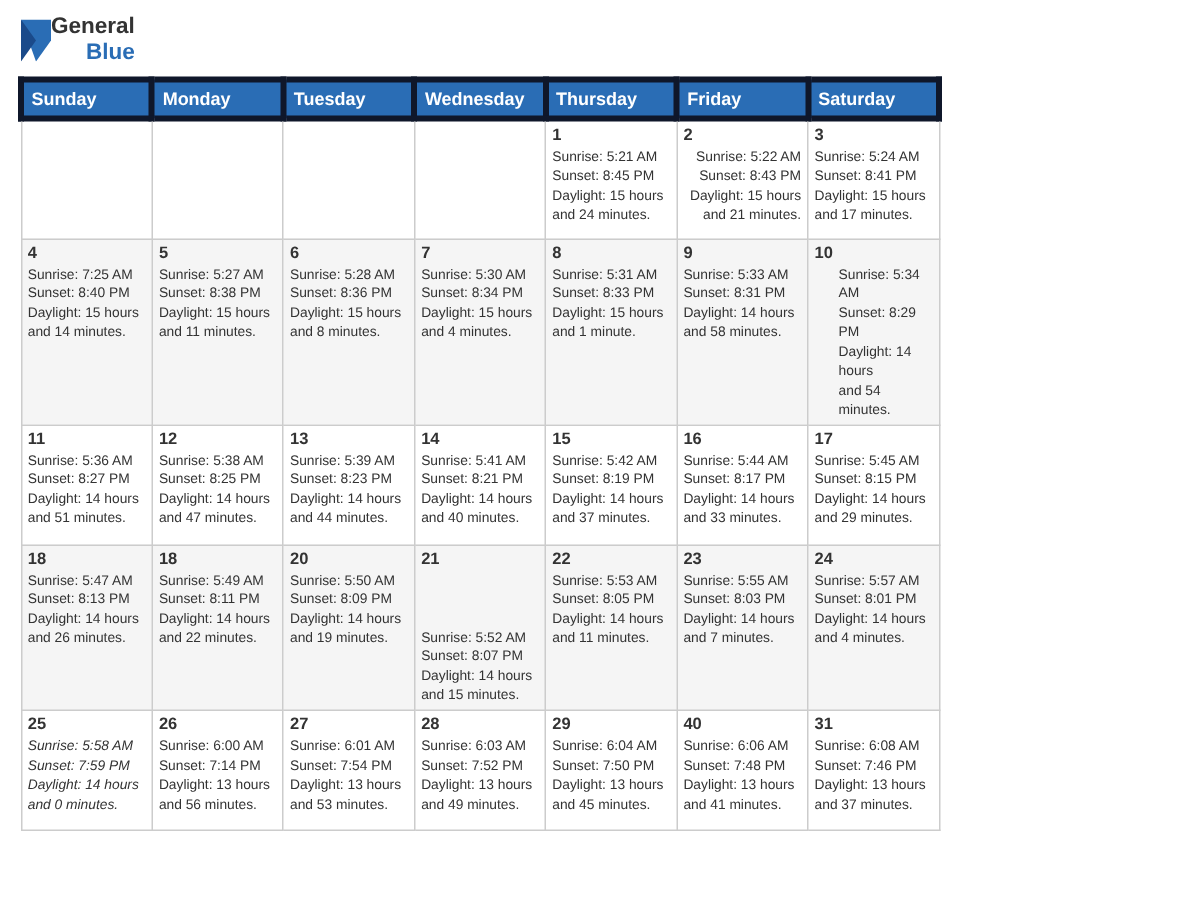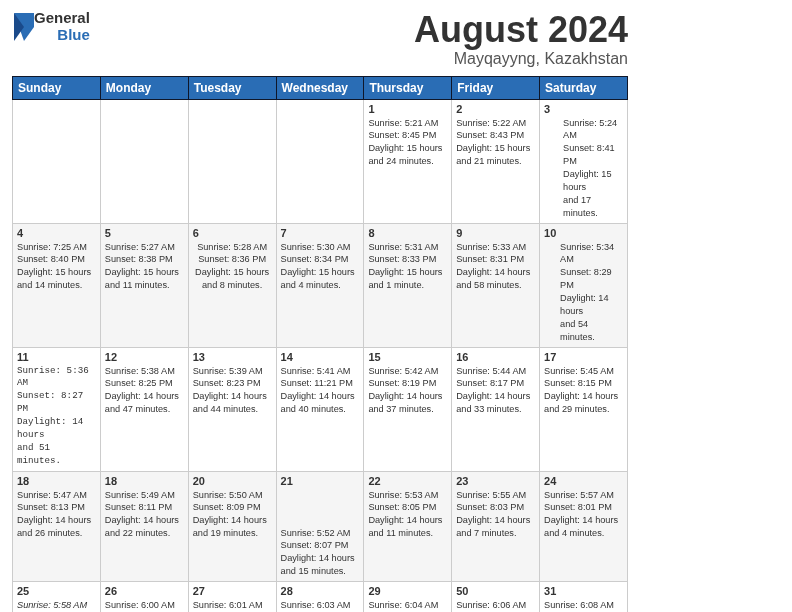--- a/index.html
+++ b/index.html
@@ -63,21 +63,21 @@
       border-collapse: collapse;
       table-layout: fixed;
     }
     .calendar th {
       background: #2a6db5;
       color: #fff;
       text-align: left;
       padding: 4px 5px;
       font-size: 12px;
       font-weight: bold;
-      border: 1px solid #0f172a;
+      border: 4px solid #0f172a;
     }
     .calendar td {
       border: 1px solid #ccc;
       vertical-align: top;
       padding: 3px 4px;
       font-size: 9.5px;
       height: 80px;
       background: #fff;
     }
     .calendar tr:nth-child(even) td {
@@ -105,24 +105,20 @@
   <div class="header">
     <div class="logo">
       <svg class="logo-icon" viewBox="0 0 20 28" xmlns="http://www.w3.org/2000/svg">
         <polygon points="0,0 20,0 20,14 10,28" fill="#2a6db5"></polygon>
         <polygon points="0,0 10,14 0,28" fill="#1a4a8a"></polygon>
       </svg>
       <div class="logo-text">
         <span class="logo-general">General</span>
         <span class="logo-blue">Blue</span>
       </div>
-    </div>
-    <div class="title-block">
-      <div class="month-year">August 2024</div>
-      <div class="location">Mayqayyng, Kazakhstan</div>
     </div>
   </div>
 
   <table class="calendar">
     <thead>
       <tr>
         <th>Sunday</th>
         <th>Monday</th>
         <th>Tuesday</th>
         <th>Wednesday</th>
@@ -139,28 +135,28 @@
           <td class="empty-cell"></td>
           <td>
             <div class="day-number">1</div>
             <div class="day-info" style="white-space: pre-line;">Sunrise: 5:21 AM
 Sunset: 8:45 PM
 Daylight: 15 hours
 and 24 minutes.</div>
           </td>
           <td>
             <div class="day-number">2</div>
-            <div class="day-info" style="white-space: pre-line;">Sunrise: 5:22 AM
+            <div class="day-info" style="white-space: pre-line; text-align: right;">Sunrise: 5:22 AM
 Sunset: 8:43 PM
 Daylight: 15 hours
 and 21 minutes.</div>
           </td>
           <td>
             <div class="day-number">3</div>
-            <div class="day-info" style="white-space: pre-line; margin-left: 19px;">Sunrise: 5:24 AM
+            <div class="day-info" style="white-space: pre-line;">Sunrise: 5:24 AM
 Sunset: 8:41 PM
 Daylight: 15 hours
 and 17 minutes.</div>
           </td>
         </tr>
         <tr>
           <td>
             <div class="day-number">4</div>
             <div class="day-info" style="white-space: pre-line;">Sunrise: 7:25 AM
 Sunset: 8:40 PM
@@ -169,21 +165,21 @@
           </td>
           <td>
             <div class="day-number">5</div>
             <div class="day-info" style="white-space: pre-line;">Sunrise: 5:27 AM
 Sunset: 8:38 PM
 Daylight: 15 hours
 and 11 minutes.</div>
           </td>
           <td>
             <div class="day-number">6</div>
-            <div class="day-info" style="white-space: pre-line; text-align: center;">Sunrise: 5:28 AM
+            <div class="day-info" style="white-space: pre-line;">Sunrise: 5:28 AM
 Sunset: 8:36 PM
 Daylight: 15 hours
 and 8 minutes.</div>
           </td>
           <td>
             <div class="day-number">7</div>
             <div class="day-info" style="white-space: pre-line;">Sunrise: 5:30 AM
 Sunset: 8:34 PM
 Daylight: 15 hours
 and 4 minutes.</div>
@@ -206,21 +202,21 @@
             <div class="day-number">10</div>
             <div class="day-info" style="white-space: pre-line; margin-left: 16px;">Sunrise: 5:34 AM
 Sunset: 8:29 PM
 Daylight: 14 hours
 and 54 minutes.</div>
           </td>
         </tr>
         <tr>
           <td>
             <div class="day-number">11</div>
-            <div class="day-info" style="white-space: pre-line; font-family: Liberation Mono, monospace;">Sunrise: 5:36 AM
+            <div class="day-info" style="white-space: pre-line;">Sunrise: 5:36 AM
 Sunset: 8:27 PM
 Daylight: 14 hours
 and 51 minutes.</div>
           </td>
           <td>
             <div class="day-number">12</div>
             <div class="day-info" style="white-space: pre-line;">Sunrise: 5:38 AM
 Sunset: 8:25 PM
 Daylight: 14 hours
 and 47 minutes.</div>
@@ -228,21 +224,21 @@
           <td>
             <div class="day-number">13</div>
             <div class="day-info" style="white-space: pre-line;">Sunrise: 5:39 AM
 Sunset: 8:23 PM
 Daylight: 14 hours
 and 44 minutes.</div>
           </td>
           <td>
             <div class="day-number">14</div>
             <div class="day-info" style="white-space: pre-line;">Sunrise: 5:41 AM
-Sunset: 11:21 PM
+Sunset: 8:21 PM
 Daylight: 14 hours
 and 40 minutes.</div>
           </td>
           <td>
             <div class="day-number">15</div>
             <div class="day-info" style="white-space: pre-line;">Sunrise: 5:42 AM
 Sunset: 8:19 PM
 Daylight: 14 hours
 and 37 minutes.</div>
           </td>
@@ -316,21 +312,21 @@
           <td>
             <div class="day-number">25</div>
             <div class="day-info" style="white-space: pre-line; font-style: italic;">Sunrise: 5:58 AM
 Sunset: 7:59 PM
 Daylight: 14 hours
 and 0 minutes.</div>
           </td>
           <td>
             <div class="day-number">26</div>
             <div class="day-info" style="white-space: pre-line;">Sunrise: 6:00 AM
-Sunset: 7:20 PM
+Sunset: 7:14 PM
 Daylight: 13 hours
 and 56 minutes.</div>
           </td>
           <td>
             <div class="day-number">27</div>
             <div class="day-info" style="white-space: pre-line;">Sunrise: 6:01 AM
 Sunset: 7:54 PM
 Daylight: 13 hours
 and 53 minutes.</div>
           </td>
@@ -342,21 +338,21 @@
 and 49 minutes.</div>
           </td>
           <td>
             <div class="day-number">29</div>
             <div class="day-info" style="white-space: pre-line;">Sunrise: 6:04 AM
 Sunset: 7:50 PM
 Daylight: 13 hours
 and 45 minutes.</div>
           </td>
           <td>
-            <div class="day-number">50</div>
+            <div class="day-number">40</div>
             <div class="day-info" style="white-space: pre-line;">Sunrise: 6:06 AM
 Sunset: 7:48 PM
 Daylight: 13 hours
 and 41 minutes.</div>
           </td>
           <td>
             <div class="day-number">31</div>
             <div class="day-info" style="white-space: pre-line;">Sunrise: 6:08 AM
 Sunset: 7:46 PM
 Daylight: 13 hours

